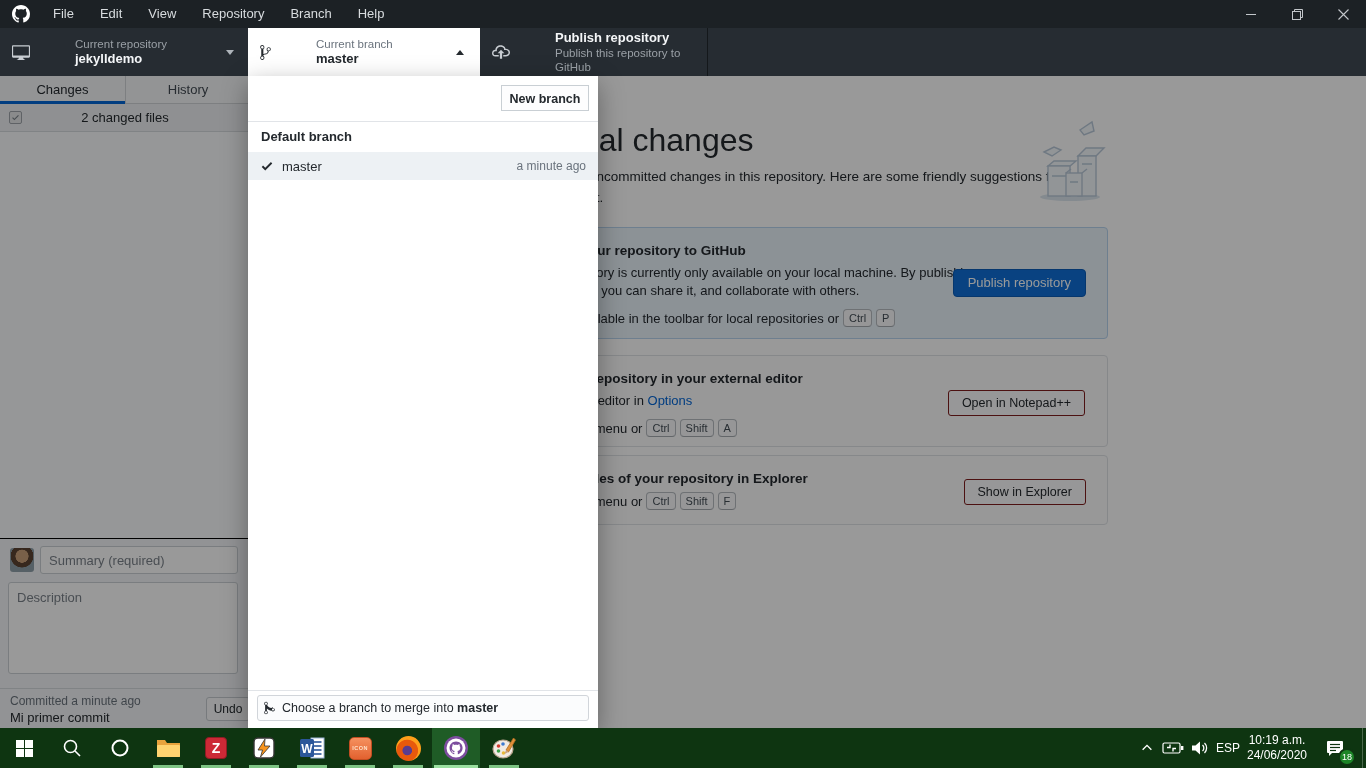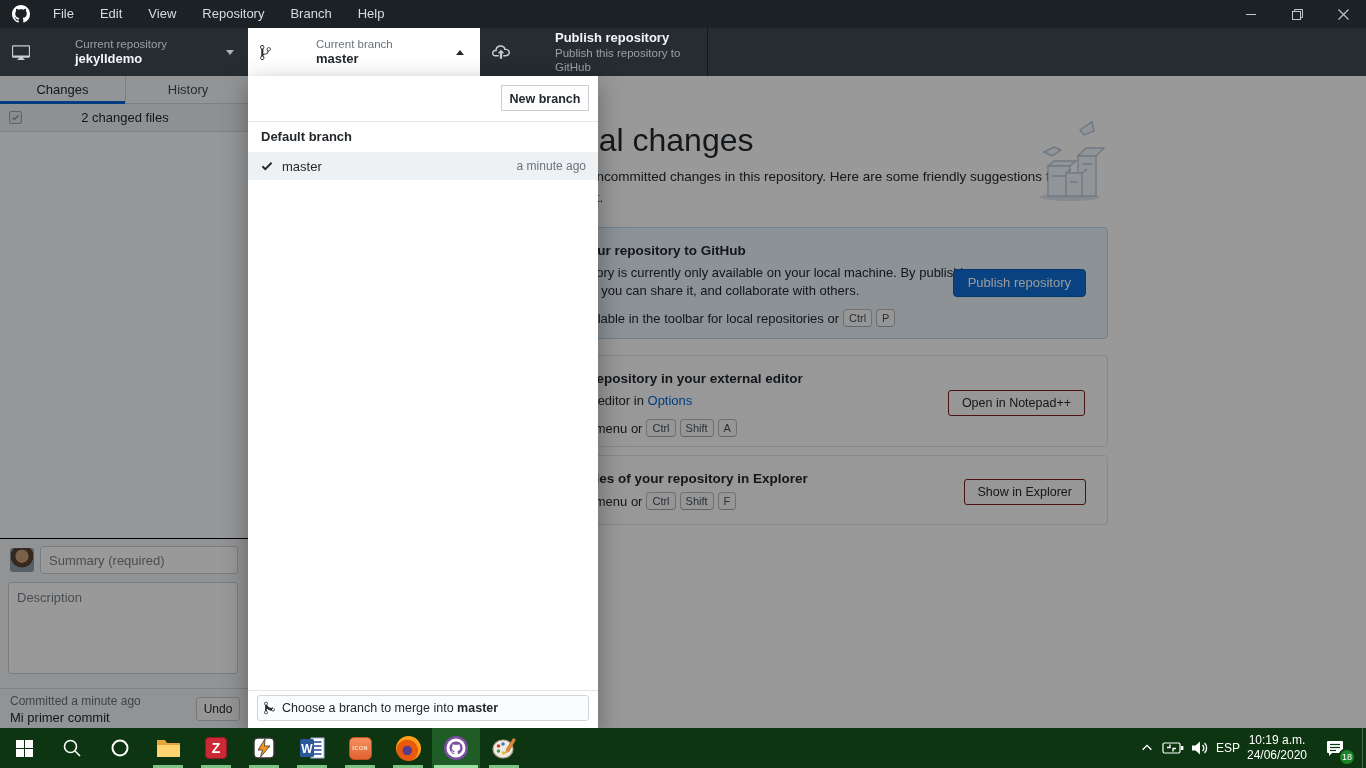--- a/index.html
+++ b/index.html
@@ -56,21 +56,21 @@
               border-radius:3px;background:#fff;font-size:13px;padding:7px 8px;color:#24292e;resize:none;
               font-family:inherit;}
   .summary-input::placeholder,.desc-input::placeholder,.filter-input::placeholder{color:#7b828a;opacity:1;}
   .commit-btn{position:absolute;left:8px;top:154px;width:230px;height:27px;border:none;border-radius:3px;
               background:#68a3e7;color:#2c5282;font-size:13px;text-align:center;line-height:27px;
               font-family:inherit;}
   .undo-row{position:absolute;left:0;top:612px;width:250px;height:40px;background:#f4f6f8;
             border-top:1px solid #d6dade;}
   .undo-status{position:absolute;left:10px;top:5px;font-size:12px;color:#6a737d;}
   .undo-msg{position:absolute;left:10px;top:21px;font-size:13px;color:#24292e;}
-  .undo-btn{position:absolute;right:10px;top:8px;width:44px;height:24px;background:#fafbfc;
+  .undo-btn{position:absolute;right:0;top:8px;width:44px;height:24px;background:#fafbfc;
             border:1px solid #c6cbd1;border-radius:3px;font-size:12px;color:#24292e;
             text-align:center;line-height:22px;font-family:inherit;}
 
   
   .main{position:absolute;left:250px;top:76px;width:1116px;height:652px;background:#ffffff;}
   .bs-heading{position:absolute;left:258px;top:46px;font-size:32px;font-weight:300;color:#24292e;}
   .bs-sub{position:absolute;left:258px;top:90px;font-size:13.5px;line-height:21px;color:#24292e;}
   .illustration{position:absolute;left:778px;top:40px;}
   .card{position:absolute;left:258px;width:600px;border-radius:4px;}
   .card1{top:151px;height:112px;background:#e9f3fb;border:1px solid #b7d4ef;}

